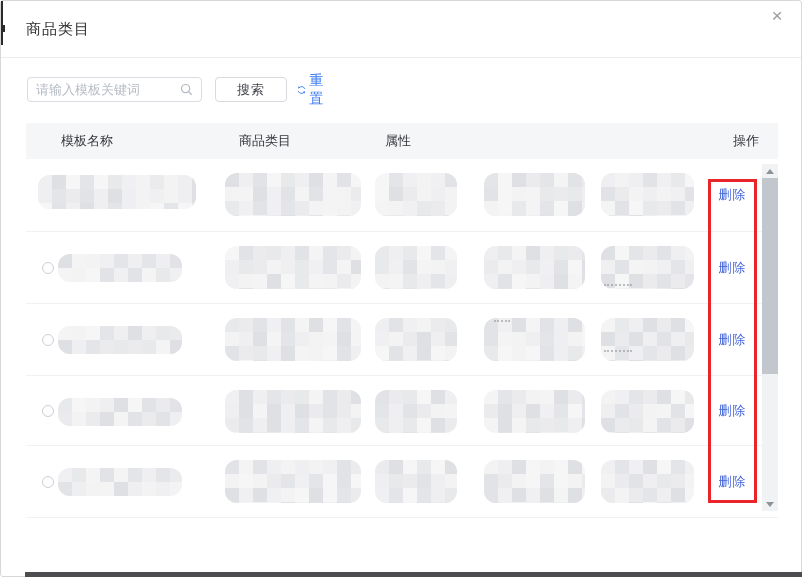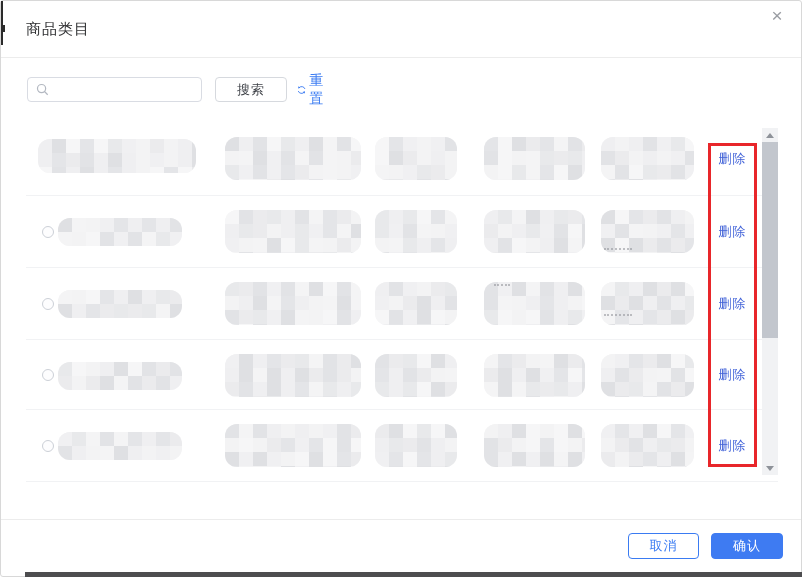--- a/index.html
+++ b/index.html
@@ -92,38 +92,45 @@
 
 <div class="dialog">
 
   <div class="dlg-header">
     <span class="dlg-title">商品类目</span>
     <span class="close-btn">×</span>
   </div>
 
   <div class="search-bar">
     <div class="search-input">
+      <span class="ph">请输入模板关键词</span>
       <svg class="mag" viewBox="0 0 14 14">
         <circle cx="6" cy="6" r="4.4" fill="none" stroke="#b3b8c1" stroke-width="1.3"></circle>
         <line x1="9.4" y1="9.4" x2="12.6" y2="12.6" stroke="#b3b8c1" stroke-width="1.3"></line>
       </svg>
     </div>
     <button class="search-btn">搜索</button>
     <div class="reset">
       <svg viewBox="0 0 16 16">
         <path d="M13.8 6.2 A6.1 6.1 0 0 0 3.3 4.4" fill="none" stroke="#3a7bf2" stroke-width="1.6"></path>
         <polygon points="2.2,1.6 2.2,5.8 6.2,4.4" fill="#3a7bf2" transform="translate(0.2,0.2) scale(0.9)"></polygon>
         <path d="M2.2 9.8 A6.1 6.1 0 0 0 12.7 11.6" fill="none" stroke="#3a7bf2" stroke-width="1.6"></path>
         <polygon points="13.8,14.4 13.8,10.2 9.8,11.6" fill="#3a7bf2" transform="translate(-0.2,-0.2) scale(1)"></polygon>
       </svg>
       <span class="lbl">重置</span>
     </div>
   </div>
 
   <div class="table">
+    <div class="thead">
+      <span class="th-name">模板名称</span>
+      <span class="th-cat">商品类目</span>
+      <span class="th-attr">属性</span>
+      <span class="th-op">操作</span>
+    </div>
 
     <div class="tbody">
 
       <div class="row r1">
         <span class="blur b-name">
             <i style="left: 0px; top: 0px; width: 14px; height: 14px; background: rgb(239, 239, 241);"></i>
             <i style="left: 14px; top: 0px; width: 14px; height: 14px; background: rgb(223, 224, 227);"></i>
             <i style="left: 28px; top: 0px; width: 14px; height: 14px; background: rgb(246, 246, 247);"></i>
             <i style="left: 42px; top: 0px; width: 14px; height: 14px; background: rgb(228, 229, 232);"></i>
             <i style="left: 56px; top: 0px; width: 14px; height: 14px; background: rgb(246, 246, 247);"></i>
@@ -929,21 +936,17 @@
 
       <div class="sbar">
         <div class="sb-up"></div>
         <div class="sb-thumb"></div>
         <div class="sb-down"></div>
       </div>
 
     </div>
   </div>
 
-  <div class="footer">
-    <button class="btn btn-cancel">取消</button>
-    <button class="btn btn-confirm">确认</button>
-  </div>
 
   <div class="edge-line"></div>
   <div class="edge-notch"></div>
   <div class="bottom-strip"></div>
 </div>
 
 </body></html>

